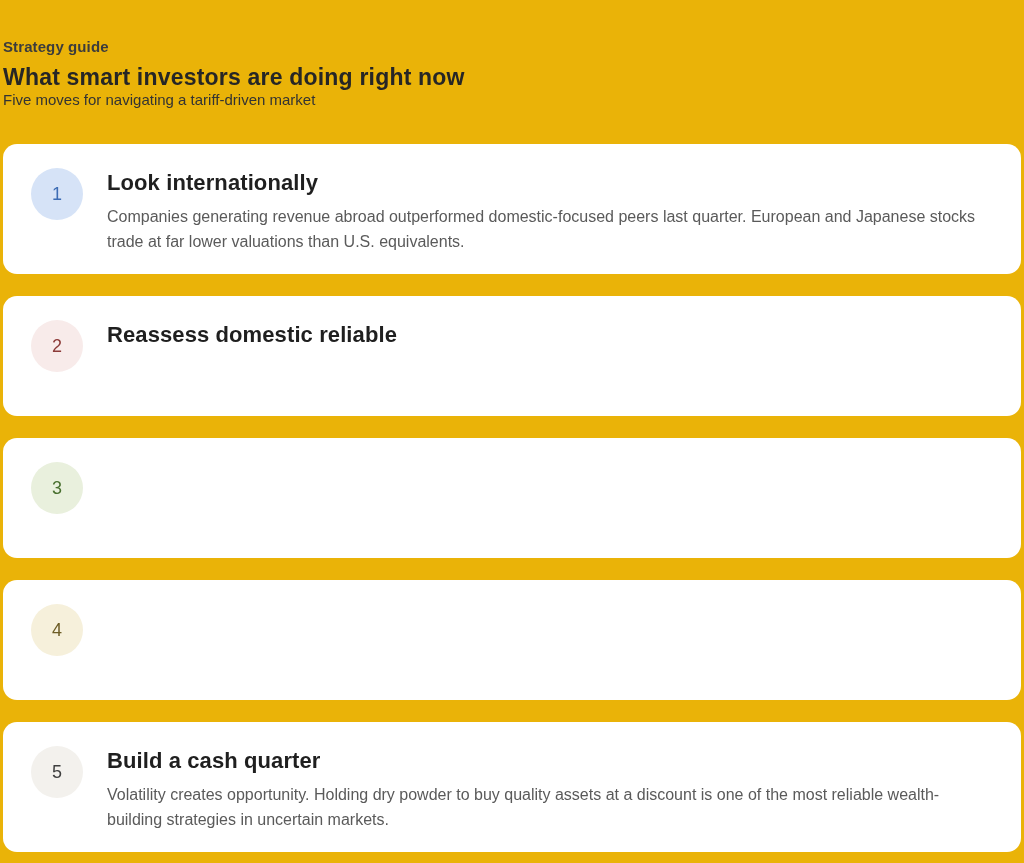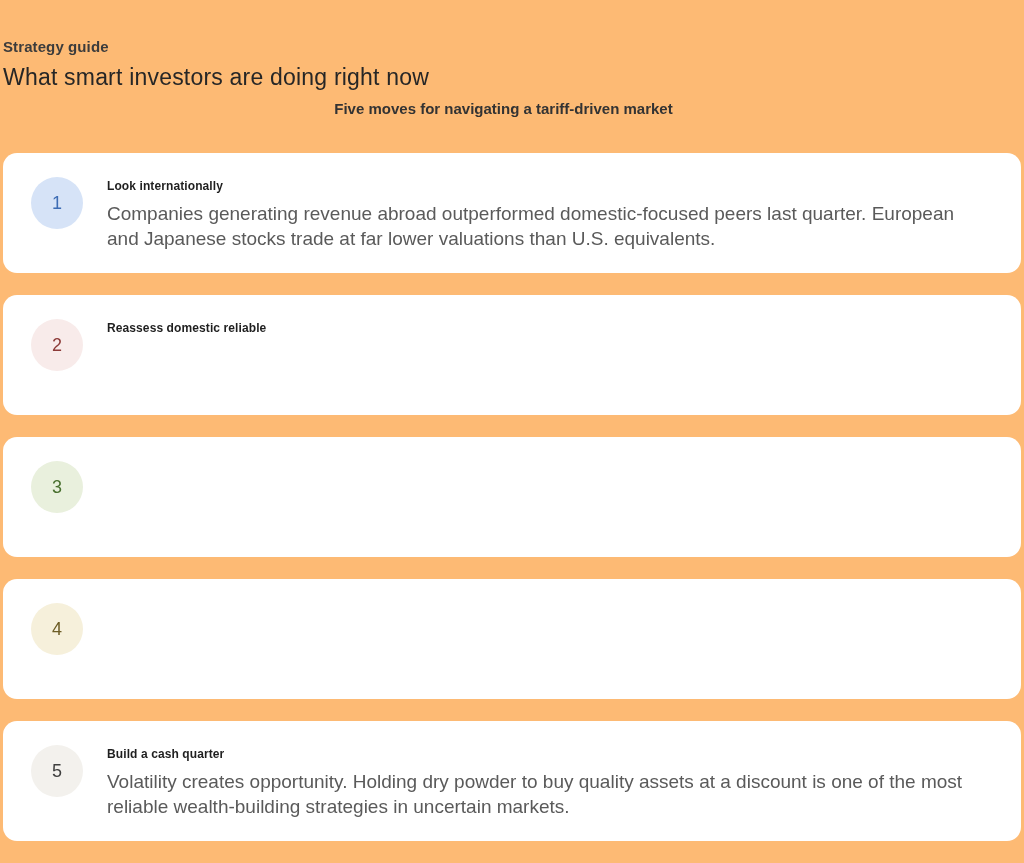--- a/index.html
+++ b/index.html
@@ -4,46 +4,44 @@
 <style>
   html, body {
     margin: 0;
     padding: 0;
     background: #000000;
     font-family: "Liberation Sans", "DejaVu Sans", sans-serif;
   }
   .page {
     width: 1024px;
     height: 863px;
-    background: #fdba74;
+    background: #eab308;
     box-sizing: border-box;
     overflow: hidden;
   }
   .header {
     padding: 38px 20px 0 3px;
   }
   .eyebrow {
     font-size: 15px;
     font-weight: 600;
     color: #3c3c3c;
     letter-spacing: 0.1px;
   }
   .title {
     margin-top: 9px;
     font-size: 23px;
-    font-weight: 400;
+    font-weight: 700;
     color: #262626;
     letter-spacing: 0.2px;
   }
   .subtitle {
-    margin-top: 9px;
     font-size: 15px;
-    font-weight: 700;
+    font-weight: 400;
     color: #333333;
-    text-align: center;
   }
   .cards {
     margin-top: 36px;
     padding: 0 3px;
   }
   .card {
     background: #ffffff;
     border-radius: 14px;
     min-height: 120px;
     box-sizing: border-box;
@@ -63,28 +61,28 @@
     justify-content: center;
     font-size: 18px;
     font-weight: 500;
     margin-top: 0px;
   }
   .card-text {
     margin-left: 24px;
     max-width: 896px;
   }
   .card-title {
-    font-size: 12px;
+    font-size: 22px;
     font-weight: 700;
     color: #1f1f1f;
     margin: 2px 0 8px 0;
     letter-spacing: 0.1px;
   }
   .card-body {
-    font-size: 19px;
+    font-size: 16px;
     line-height: 25px;
     color: #5a5a5a;
   }
 </style>
 </head>
 <body>
 
 <div class="page">
   <div class="header">
     <div class="eyebrow">Strategy guide</div>

